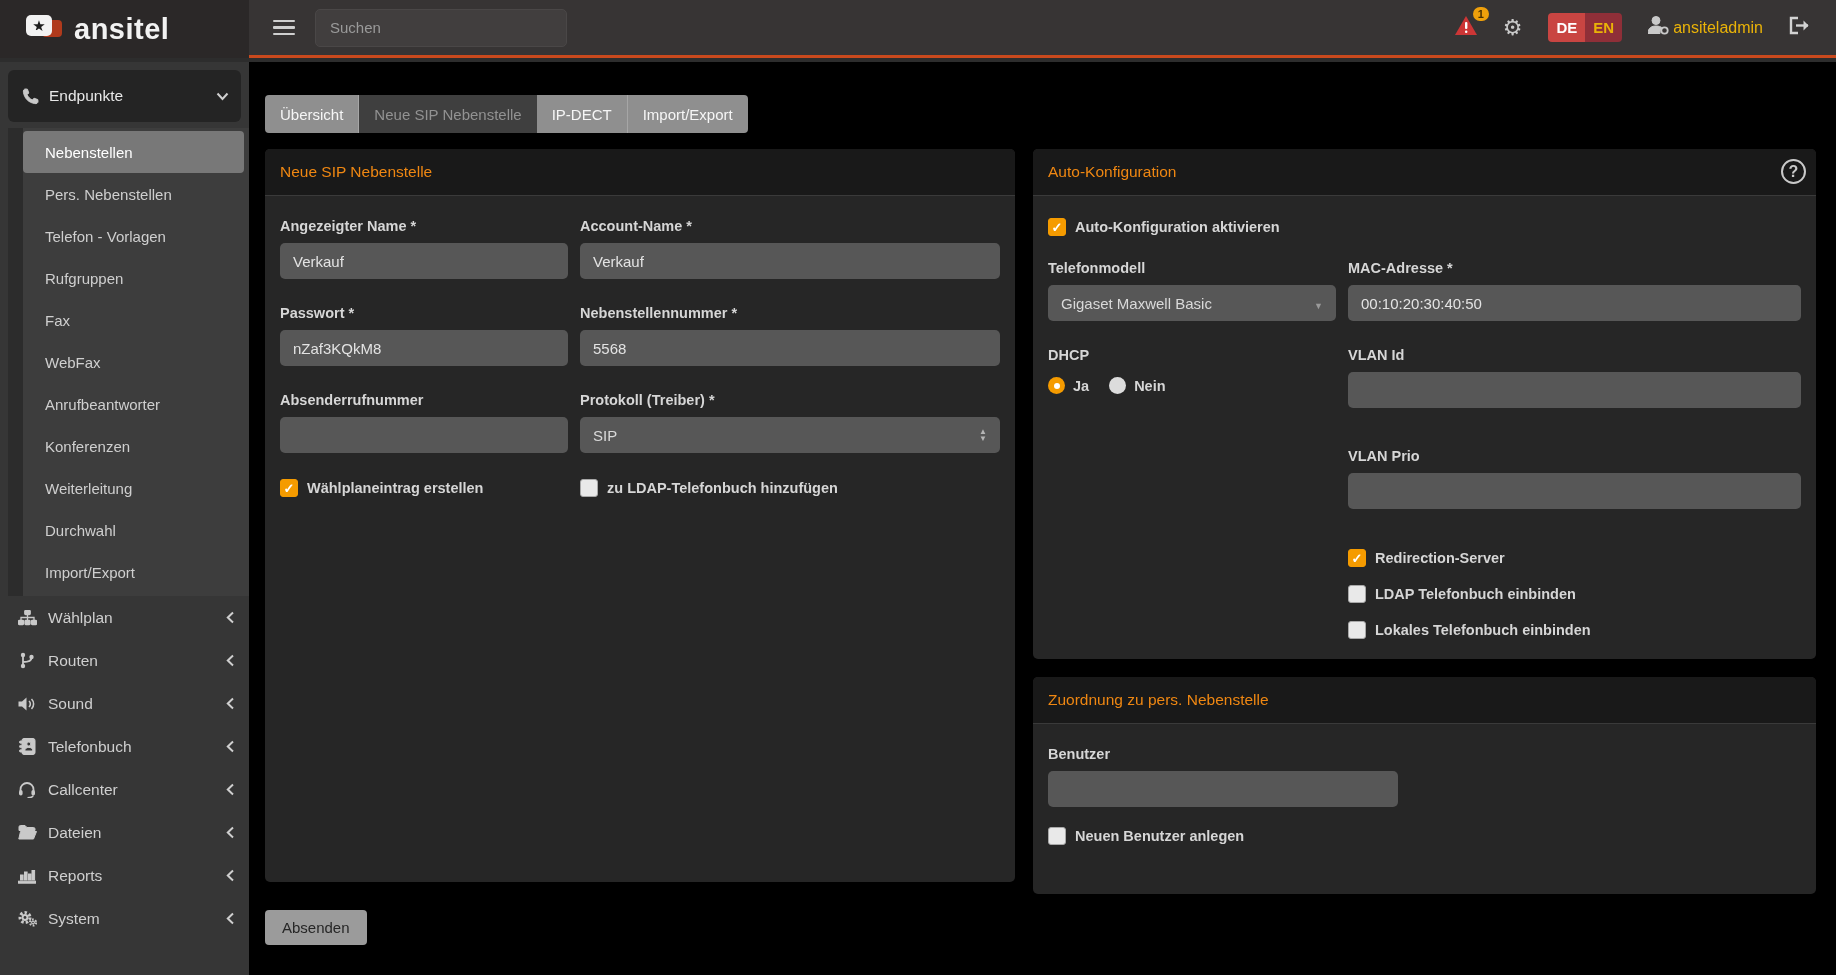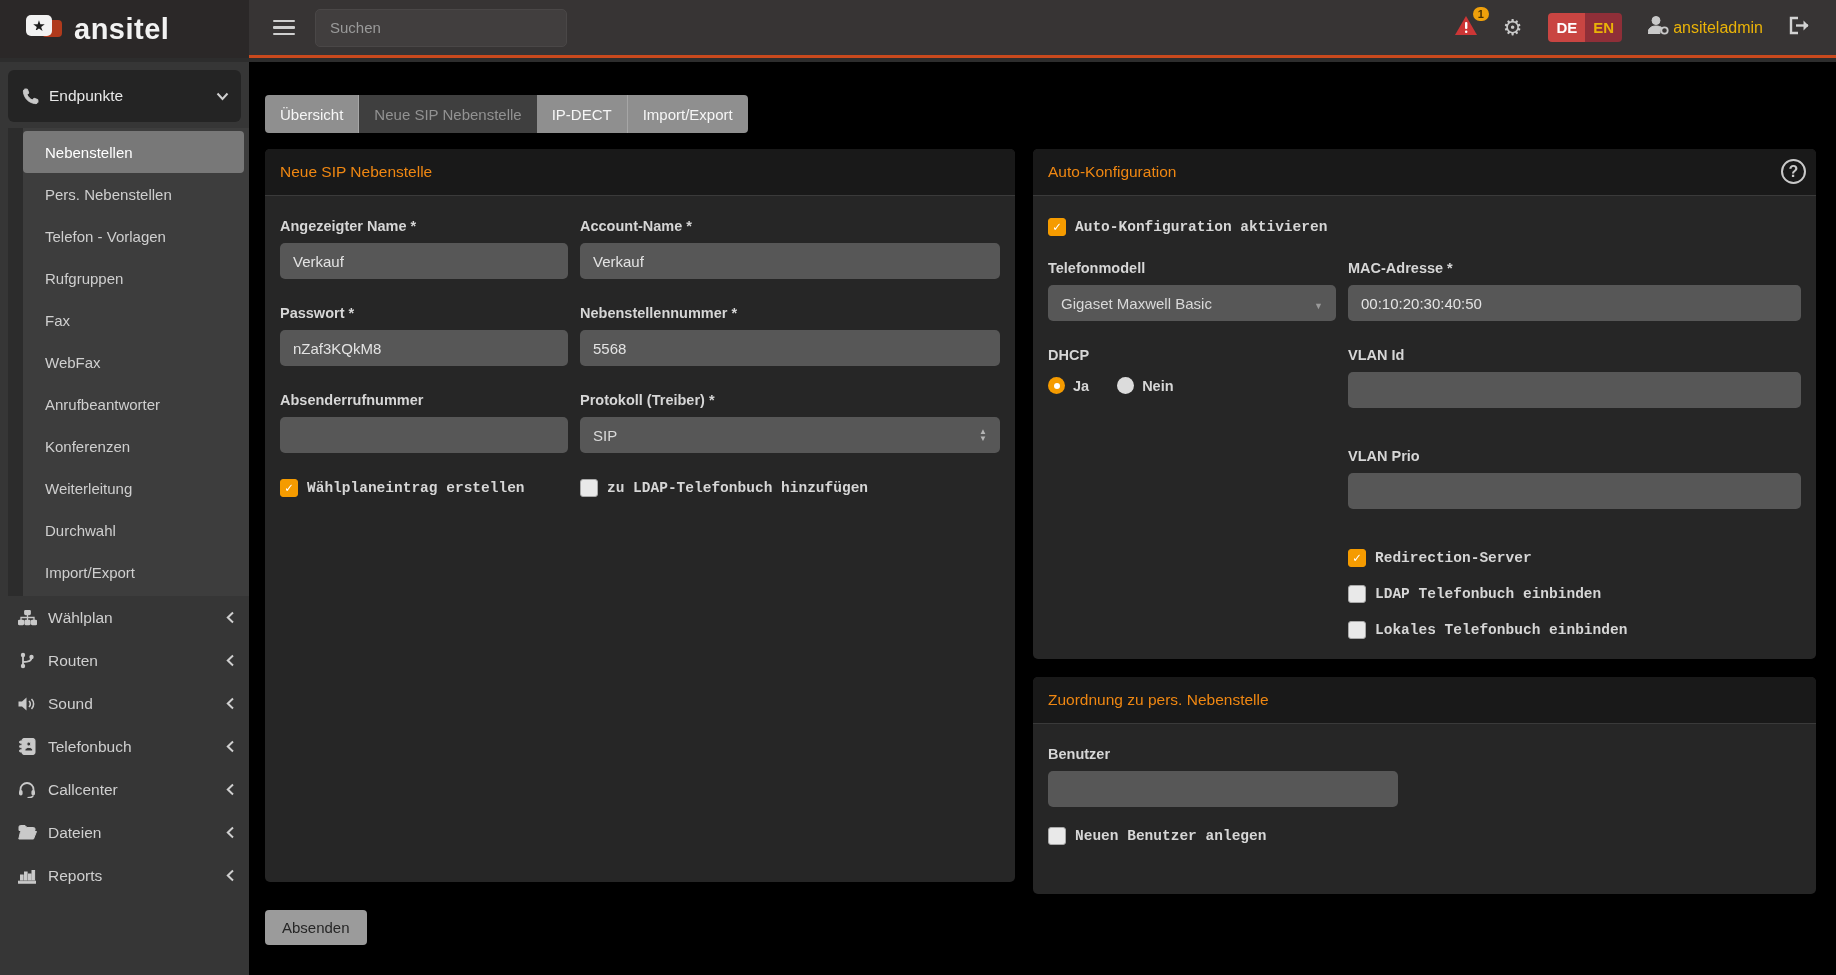--- a/index.html
+++ b/index.html
@@ -88,31 +88,31 @@
   .flabel { display:block; color:#d6d6d6; font-weight:bold; font-size:14.5px; margin-bottom:9px; }
   .tinput { width:100%; height:36px; background:#575757; border:none; border-radius:5px;
     color:#e3e3e3; font-size:15px; padding:0 13px; outline:none; }
   .fakesel { width:100%; height:36px; background:#575757; border-radius:5px; color:#d9d9d9;
     font-size:15px; padding:0 13px; display:flex; align-items:center; cursor:pointer; }
   .fakesel .seltext { flex:1; }
   .caret-down::after { content:"▼"; font-size:9px; color:#9a9a9a; }
   .tri-up::after { content:"▲"; font-size:8px; color:#b5b5b5; display:block; line-height:7px; }
   .tri-down::after { content:"▼"; font-size:8px; color:#b5b5b5; display:block; line-height:7px; }
 
-  .check-row { display:flex; align-items:center; cursor:pointer;font-family:Liberation Mono, monospace; }
+  .check-row { display:flex; align-items:center; cursor:pointer; }
   .cb { width:18px; height:18px; border-radius:3px; background:#e9e9e9; border:1px solid #a8a8a8;
     display:flex; align-items:center; justify-content:center; flex:0 0 18px; }
   .cb.checked { background:#f59b00; border-color:#f59b00; }
   .cb.checked::after { content:"✓"; color:#fff; font-size:13px; font-weight:bold; }
   .cb-label { color:#d6d6d6; font-weight:bold; font-size:14.5px; margin-left:9px; }
   .stack > * { margin-bottom:40px; }
   .stack > *:last-child { margin-bottom:0; }
   .cbgap { margin-bottom:18px !important; }
 
-  .radio-row { display:flex; align-items:center; gap:28px; margin-top:14px; }
+  .radio-row { display:flex; align-items:center; gap:20px; margin-top:14px; }
   .radio-opt { display:flex; align-items:center; cursor:pointer; }
   .rb { width:17px; height:17px; border-radius:50%; background:#dcdcdc; flex:0 0 17px; }
   .rb.sel { background:#f59b00; position:relative; }
   .rb.sel::after { content:""; position:absolute; left:5.5px; top:5.5px; width:6px; height:6px;
     border-radius:50%; background:#fff; }
   .rb-label { color:#d6d6d6; font-weight:bold; font-size:14.5px; margin-left:8px; }
 
   .benutzer-input { width:350px; }
   .submit-btn { margin:28px 0 0 0; background:#9b9b9b; color:#262626; border:none;
     border-radius:4px; font-size:15px; padding:9px 17px; cursor:pointer;
@@ -314,20 +314,38 @@
           <rect x="0.5" y="13.2" width="17" height="2"></rect>
         </svg>
       </span>
       <span class="lbl">Reports</span>
       <span class="chev">
         <svg width="9" height="13" viewBox="0 0 9 13" fill="none" stroke="#cfcfcf" stroke-width="2">
             <polyline points="7,1.5 1.8,6.5 7,11.5"></polyline>
           </svg>
       </span>
     </div>
+    <div class="side-group">
+      <span class="ic">
+        <svg width="19" height="17" viewBox="0 0 19 17">
+          <circle cx="7" cy="7.5" r="5" fill="none" stroke="#c9c9c9" stroke-width="3" stroke-dasharray="2.4 2.1"></circle>
+          <circle cx="7" cy="7.5" r="3.4" fill="#c9c9c9"></circle>
+          <circle cx="7" cy="7.5" r="1.4" fill="#363636"></circle>
+          <circle cx="15" cy="12.5" r="3" fill="none" stroke="#c9c9c9" stroke-width="2.2" stroke-dasharray="1.7 1.5"></circle>
+          <circle cx="15" cy="12.5" r="1.9" fill="#c9c9c9"></circle>
+          <circle cx="15" cy="12.5" r="0.8" fill="#363636"></circle>
+        </svg>
+      </span>
+      <span class="lbl">System</span>
+      <span class="chev">
+        <svg width="9" height="13" viewBox="0 0 9 13" fill="none" stroke="#cfcfcf" stroke-width="2">
+            <polyline points="7,1.5 1.8,6.5 7,11.5"></polyline>
+          </svg>
+      </span>
+    </div>
   </div>
 
   <div class="main">
     <div class="tabrow">
       <div class="tab">Übersicht</div>
       <div class="tab active">Neue SIP Nebenstelle</div>
       <div class="tab">IP-DECT</div>
       <div class="tab">Import/Export</div>
     </div>
     <div class="help-circle"></div>

